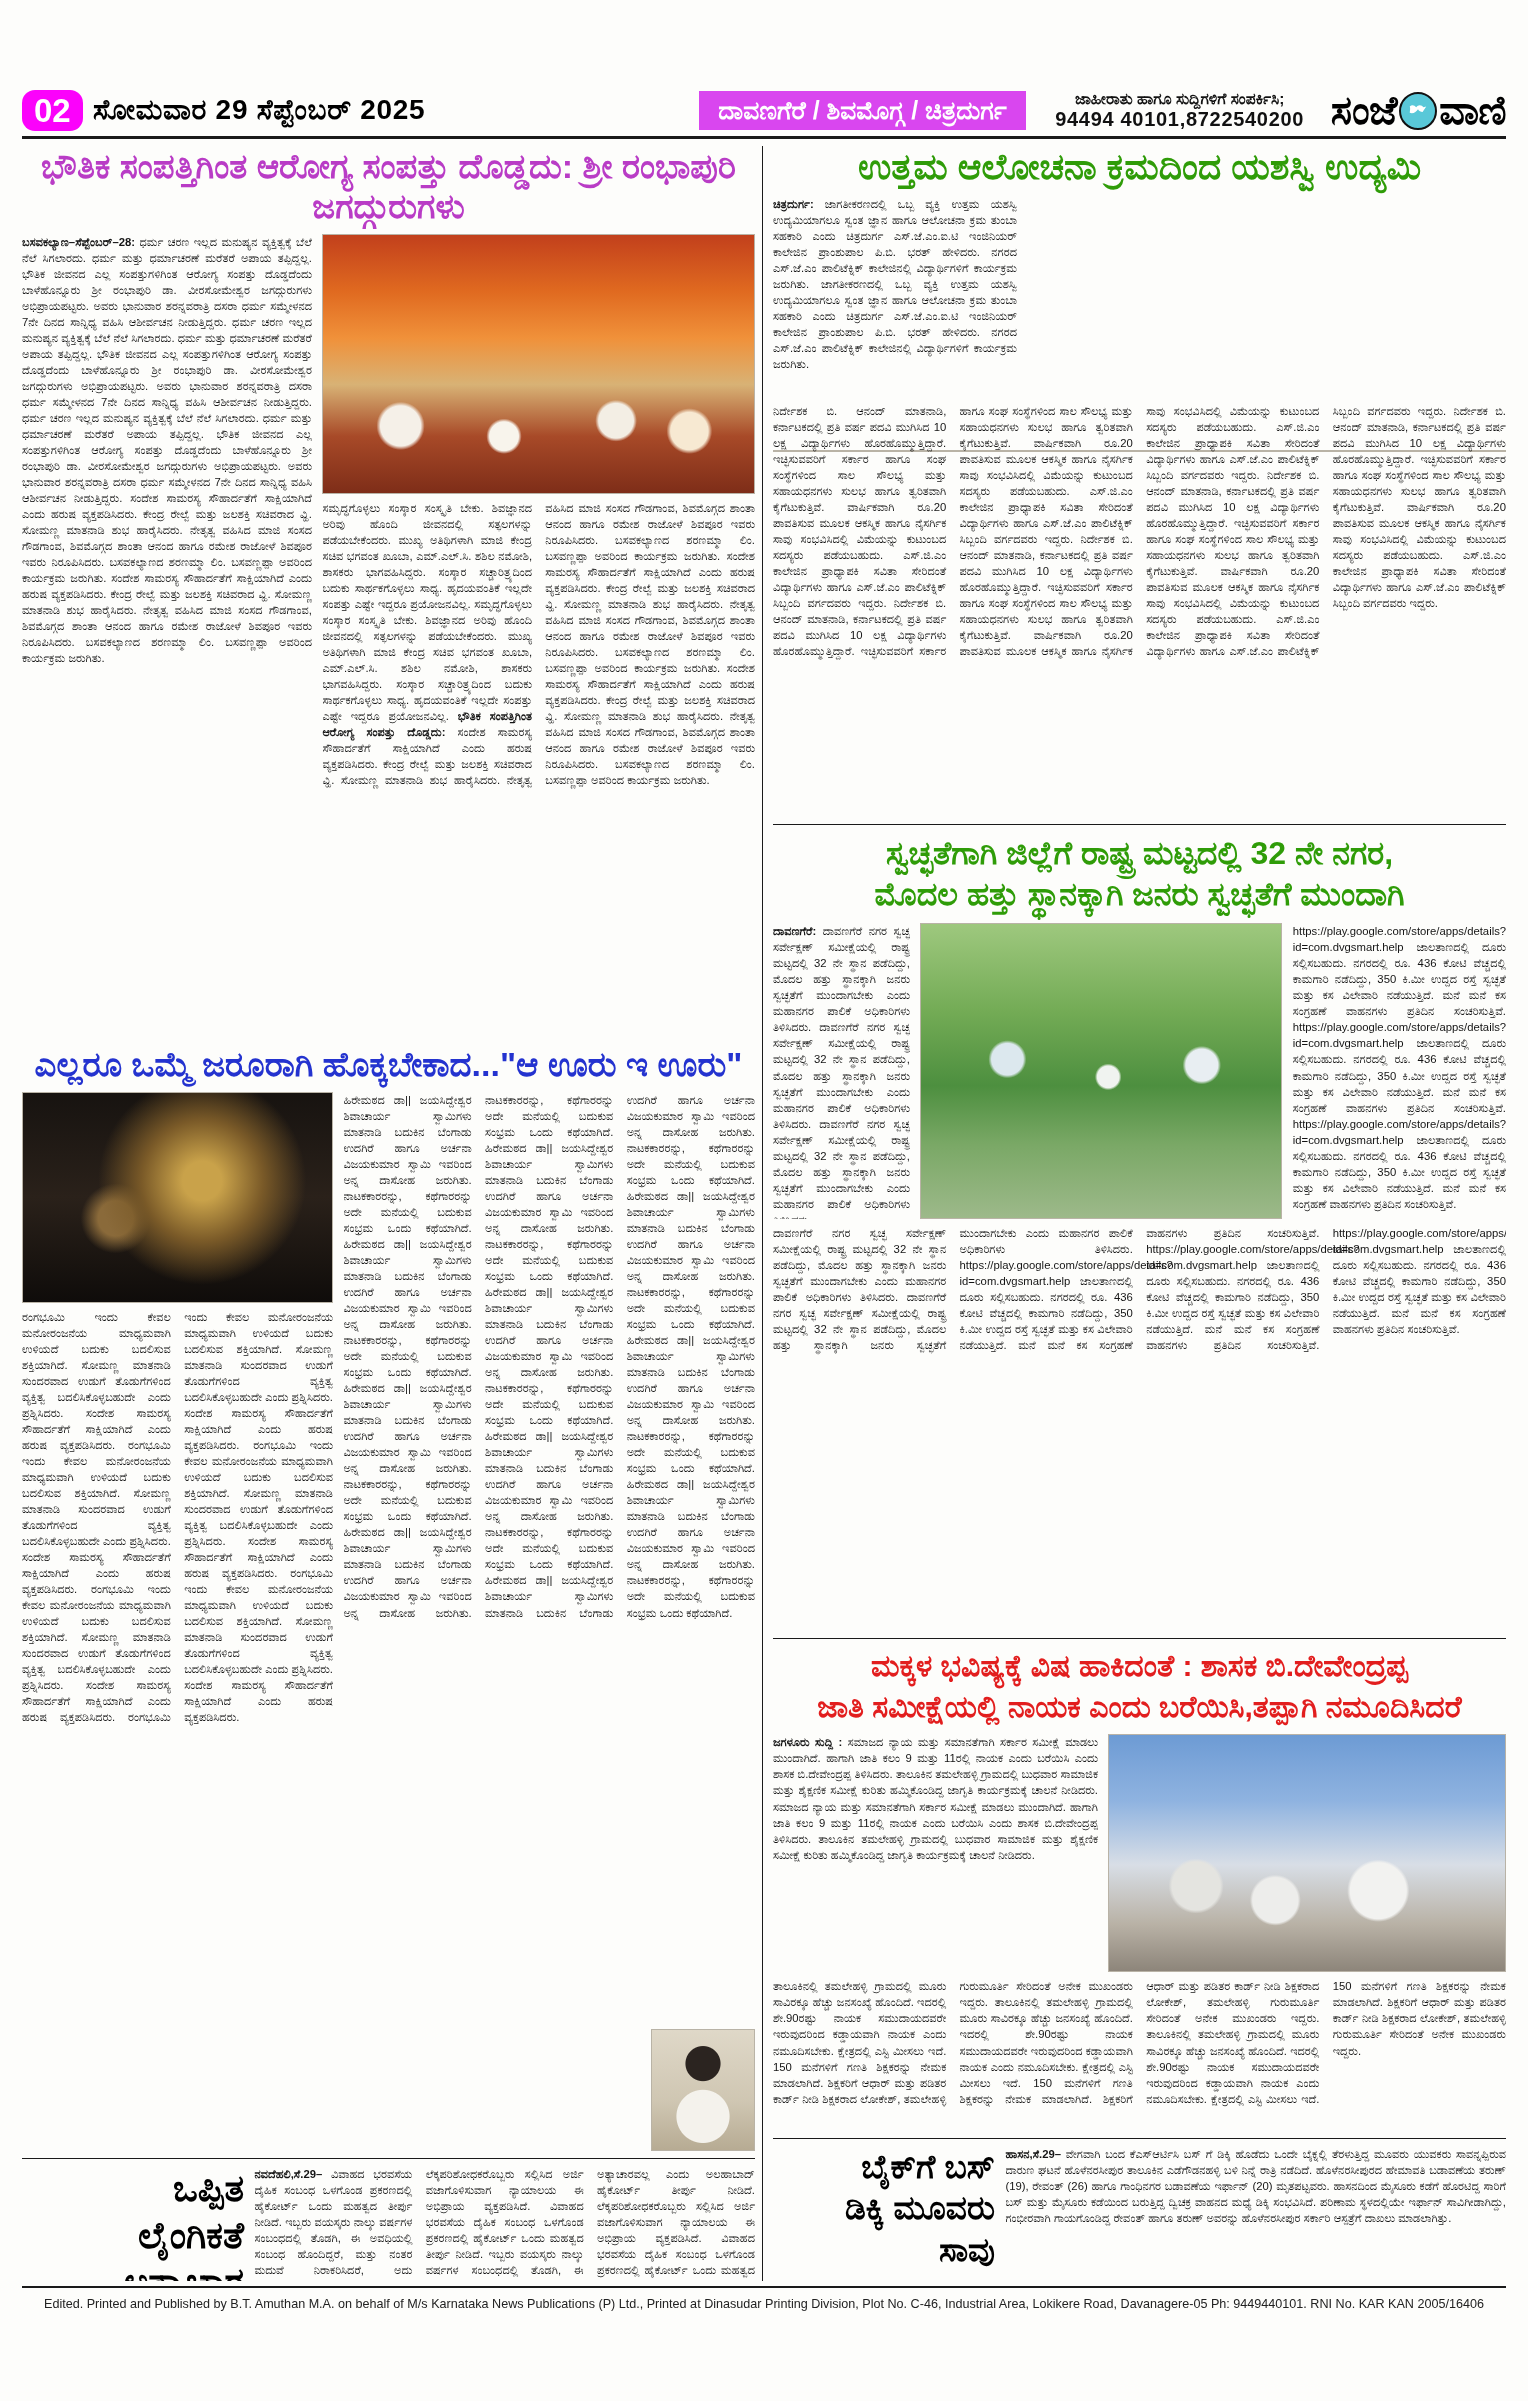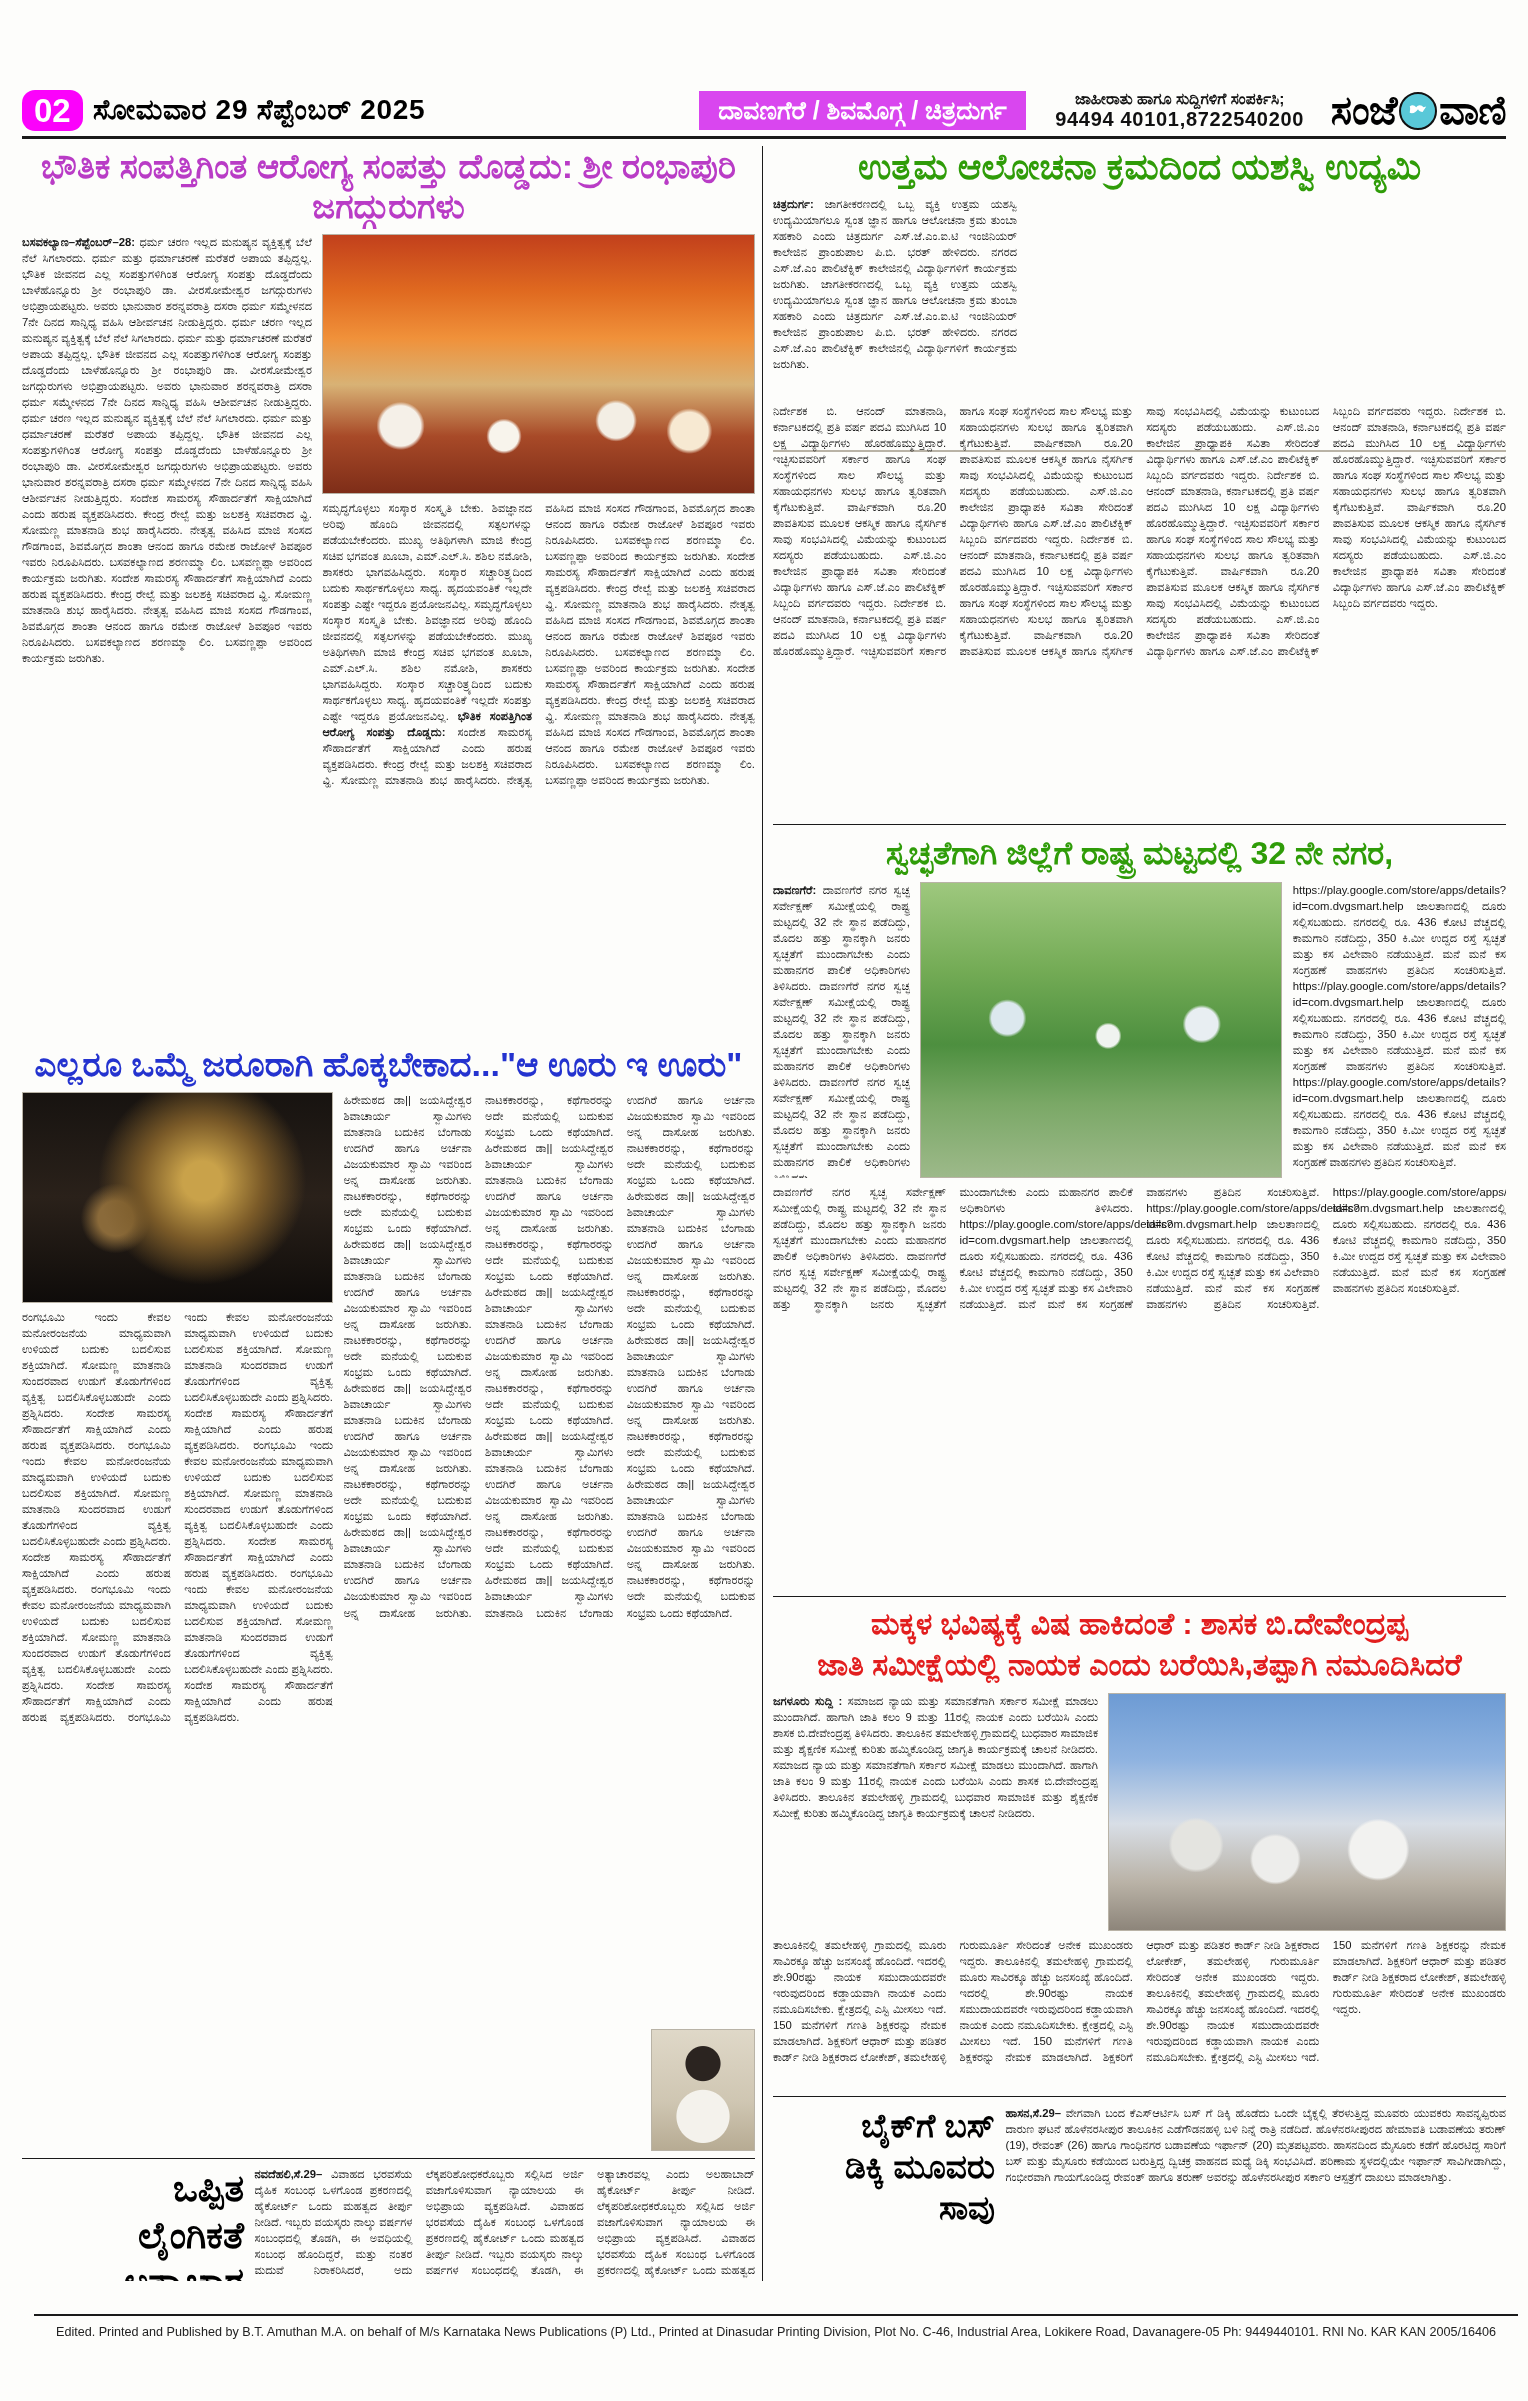--- a/index.html
+++ b/index.html
@@ -80,22 +80,22 @@
     radial-gradient(circle at 50% 72%, #f4f2ec 0 26%, transparent 27%),
     linear-gradient(180deg,#dfd8c8 0%,#cfc6b2 60%,#b7ab93 100%);}
   
   .stack-hl{font-weight:900;color:#000;text-align:right;line-height:1.25;}
   .stack-hl.big{font-size:37px;}
   .stack-hl.mid{font-size:33px;}
   
   .a2-rightwrap{position:relative;}
   .a2-portrait{position:absolute;right:0;bottom:0;width:104px;height:122px;}
   
-  .footer{position:absolute;left:34px;top:2286px;width:1484px;border-top:2.2px solid #1a1a1a;padding-top:9px;
-    text-align:center;font-size:12.6px;color:#222;margin-top:28px;}
+  .footer{position:absolute;left:22px;top:2286px;width:1484px;border-top:2.2px solid #1a1a1a;padding-top:9px;
+    text-align:center;font-size:12.6px;color:#222;}
 </style>
 </head>
 <body>
 
 <div class="header">
   <div class="hdr-row">
     <div class="pageno">02</div>
     <div class="date">ಸೋಮವಾರ 29 ಸೆಪ್ಟೆಂಬರ್ 2025</div>
     <div class="editions">ದಾವಣಗೆರೆ / ಶಿವಮೊಗ್ಗ / ಚಿತ್ರದುರ್ಗ</div>
     <div class="contact">
@@ -179,20 +179,21 @@
     <div class="photo ph-office grow" style="height:201px;width:auto;"></div>
   </div>
   <div class="bodytext cols4" style="height:414px;margin-top:6px;">
     <span>ನಿರ್ದೇಶಕ ಬಿ. ಆನಂದ್ ಮಾತನಾಡಿ, ಕರ್ನಾಟಕದಲ್ಲಿ ಪ್ರತಿ ವರ್ಷ ಪದವಿ ಮುಗಿಸಿದ 10 ಲಕ್ಷ ವಿದ್ಯಾರ್ಥಿಗಳು ಹೊರಹೊಮ್ಮುತ್ತಿದ್ದಾರೆ. ಇಚ್ಛಿಸುವವರಿಗೆ ಸರ್ಕಾರ ಹಾಗೂ ಸಂಘ ಸಂಸ್ಥೆಗಳಿಂದ ಸಾಲ ಸೌಲಭ್ಯ ಮತ್ತು ಸಹಾಯಧನಗಳು ಸುಲಭ ಹಾಗೂ ತ್ವರಿತವಾಗಿ ಕೈಗೆಟುಕುತ್ತಿವೆ. ವಾರ್ಷಿಕವಾಗಿ ರೂ.20 ಪಾವತಿಸುವ ಮೂಲಕ ಆಕಸ್ಮಿಕ ಹಾಗೂ ನೈಸರ್ಗಿಕ ಸಾವು ಸಂಭವಿಸಿದಲ್ಲಿ ವಿಮೆಯನ್ನು ಕುಟುಂಬದ ಸದಸ್ಯರು ಪಡೆಯಬಹುದು. ಎಸ್.ಜಿ.ಎಂ ಕಾಲೇಜಿನ ಪ್ರಾಧ್ಯಾಪಕಿ ಸವಿತಾ ಸೇರಿದಂತೆ ವಿದ್ಯಾರ್ಥಿಗಳು ಹಾಗೂ ಎಸ್.ಜೆ.ಎಂ ಪಾಲಿಟೆಕ್ನಿಕ್ ಸಿಬ್ಬಂದಿ ವರ್ಗದವರು ಇದ್ದರು. ನಿರ್ದೇಶಕ ಬಿ. ಆನಂದ್ ಮಾತನಾಡಿ, ಕರ್ನಾಟಕದಲ್ಲಿ ಪ್ರತಿ ವರ್ಷ ಪದವಿ ಮುಗಿಸಿದ 10 ಲಕ್ಷ ವಿದ್ಯಾರ್ಥಿಗಳು ಹೊರಹೊಮ್ಮುತ್ತಿದ್ದಾರೆ. ಇಚ್ಛಿಸುವವರಿಗೆ ಸರ್ಕಾರ ಹಾಗೂ ಸಂಘ ಸಂಸ್ಥೆಗಳಿಂದ ಸಾಲ ಸೌಲಭ್ಯ ಮತ್ತು ಸಹಾಯಧನಗಳು ಸುಲಭ ಹಾಗೂ ತ್ವರಿತವಾಗಿ ಕೈಗೆಟುಕುತ್ತಿವೆ. ವಾರ್ಷಿಕವಾಗಿ ರೂ.20 ಪಾವತಿಸುವ ಮೂಲಕ ಆಕಸ್ಮಿಕ ಹಾಗೂ ನೈಸರ್ಗಿಕ ಸಾವು ಸಂಭವಿಸಿದಲ್ಲಿ ವಿಮೆಯನ್ನು ಕುಟುಂಬದ ಸದಸ್ಯರು ಪಡೆಯಬಹುದು. ಎಸ್.ಜಿ.ಎಂ ಕಾಲೇಜಿನ ಪ್ರಾಧ್ಯಾಪಕಿ ಸವಿತಾ ಸೇರಿದಂತೆ ವಿದ್ಯಾರ್ಥಿಗಳು ಹಾಗೂ ಎಸ್.ಜೆ.ಎಂ ಪಾಲಿಟೆಕ್ನಿಕ್ ಸಿಬ್ಬಂದಿ ವರ್ಗದವರು ಇದ್ದರು. ನಿರ್ದೇಶಕ ಬಿ. ಆನಂದ್ ಮಾತನಾಡಿ, ಕರ್ನಾಟಕದಲ್ಲಿ ಪ್ರತಿ ವರ್ಷ ಪದವಿ ಮುಗಿಸಿದ 10 ಲಕ್ಷ ವಿದ್ಯಾರ್ಥಿಗಳು ಹೊರಹೊಮ್ಮುತ್ತಿದ್ದಾರೆ. ಇಚ್ಛಿಸುವವರಿಗೆ ಸರ್ಕಾರ ಹಾಗೂ ಸಂಘ ಸಂಸ್ಥೆಗಳಿಂದ ಸಾಲ ಸೌಲಭ್ಯ ಮತ್ತು ಸಹಾಯಧನಗಳು ಸುಲಭ ಹಾಗೂ ತ್ವರಿತವಾಗಿ ಕೈಗೆಟುಕುತ್ತಿವೆ. ವಾರ್ಷಿಕವಾಗಿ ರೂ.20 ಪಾವತಿಸುವ ಮೂಲಕ ಆಕಸ್ಮಿಕ ಹಾಗೂ ನೈಸರ್ಗಿಕ ಸಾವು ಸಂಭವಿಸಿದಲ್ಲಿ ವಿಮೆಯನ್ನು ಕುಟುಂಬದ ಸದಸ್ಯರು ಪಡೆಯಬಹುದು. ಎಸ್.ಜಿ.ಎಂ ಕಾಲೇಜಿನ ಪ್ರಾಧ್ಯಾಪಕಿ ಸವಿತಾ ಸೇರಿದಂತೆ ವಿದ್ಯಾರ್ಥಿಗಳು ಹಾಗೂ ಎಸ್.ಜೆ.ಎಂ ಪಾಲಿಟೆಕ್ನಿಕ್ ಸಿಬ್ಬಂದಿ ವರ್ಗದವರು ಇದ್ದರು. ನಿರ್ದೇಶಕ ಬಿ. ಆನಂದ್ ಮಾತನಾಡಿ, ಕರ್ನಾಟಕದಲ್ಲಿ ಪ್ರತಿ ವರ್ಷ ಪದವಿ ಮುಗಿಸಿದ 10 ಲಕ್ಷ ವಿದ್ಯಾರ್ಥಿಗಳು ಹೊರಹೊಮ್ಮುತ್ತಿದ್ದಾರೆ. ಇಚ್ಛಿಸುವವರಿಗೆ ಸರ್ಕಾರ ಹಾಗೂ ಸಂಘ ಸಂಸ್ಥೆಗಳಿಂದ ಸಾಲ ಸೌಲಭ್ಯ ಮತ್ತು ಸಹಾಯಧನಗಳು ಸುಲಭ ಹಾಗೂ ತ್ವರಿತವಾಗಿ ಕೈಗೆಟುಕುತ್ತಿವೆ. ವಾರ್ಷಿಕವಾಗಿ ರೂ.20 ಪಾವತಿಸುವ ಮೂಲಕ ಆಕಸ್ಮಿಕ ಹಾಗೂ ನೈಸರ್ಗಿಕ ಸಾವು ಸಂಭವಿಸಿದಲ್ಲಿ ವಿಮೆಯನ್ನು ಕುಟುಂಬದ ಸದಸ್ಯರು ಪಡೆಯಬಹುದು. ಎಸ್.ಜಿ.ಎಂ ಕಾಲೇಜಿನ ಪ್ರಾಧ್ಯಾಪಕಿ ಸವಿತಾ ಸೇರಿದಂತೆ ವಿದ್ಯಾರ್ಥಿಗಳು ಹಾಗೂ ಎಸ್.ಜೆ.ಎಂ ಪಾಲಿಟೆಕ್ನಿಕ್ ಸಿಬ್ಬಂದಿ ವರ್ಗದವರು ಇದ್ದರು. ನಿರ್ದೇಶಕ ಬಿ. ಆನಂದ್ ಮಾತನಾಡಿ, ಕರ್ನಾಟಕದಲ್ಲಿ ಪ್ರತಿ ವರ್ಷ ಪದವಿ ಮುಗಿಸಿದ 10 ಲಕ್ಷ ವಿದ್ಯಾರ್ಥಿಗಳು ಹೊರಹೊಮ್ಮುತ್ತಿದ್ದಾರೆ. ಇಚ್ಛಿಸುವವರಿಗೆ ಸರ್ಕಾರ ಹಾಗೂ ಸಂಘ ಸಂಸ್ಥೆಗಳಿಂದ ಸಾಲ ಸೌಲಭ್ಯ ಮತ್ತು ಸಹಾಯಧನಗಳು ಸುಲಭ ಹಾಗೂ ತ್ವರಿತವಾಗಿ ಕೈಗೆಟುಕುತ್ತಿವೆ. ವಾರ್ಷಿಕವಾಗಿ ರೂ.20 ಪಾವತಿಸುವ ಮೂಲಕ ಆಕಸ್ಮಿಕ ಹಾಗೂ ನೈಸರ್ಗಿಕ ಸಾವು ಸಂಭವಿಸಿದಲ್ಲಿ ವಿಮೆಯನ್ನು ಕುಟುಂಬದ ಸದಸ್ಯರು ಪಡೆಯಬಹುದು. ಎಸ್.ಜಿ.ಎಂ ಕಾಲೇಜಿನ ಪ್ರಾಧ್ಯಾಪಕಿ ಸವಿತಾ ಸೇರಿದಂತೆ ವಿದ್ಯಾರ್ಥಿಗಳು ಹಾಗೂ ಎಸ್.ಜೆ.ಎಂ ಪಾಲಿಟೆಕ್ನಿಕ್ ಸಿಬ್ಬಂದಿ ವರ್ಗದವರು ಇದ್ದರು. </span>
   </div>
 
   <hr class="sect-rule">
 
   <div class="headline hl-green2">
     <div>ಸ್ವಚ್ಛತೆಗಾಗಿ ಜಿಲ್ಲೆಗೆ ರಾಷ್ಟ್ರ ಮಟ್ಟದಲ್ಲಿ 32 ನೇ ನಗರ,</div>
+    <div>ಮೊದಲ ಹತ್ತು ಸ್ಥಾನಕ್ಕಾಗಿ ಜನರು ಸ್ವಚ್ಛತೆಗೆ ಮುಂದಾಗಿ</div>
   </div>
   <div class="row" style="height:296px;">
     <div class="bodytext" style="width:137px;flex:0 0 137px;height:100%;">
       <b>ದಾವಣಗೆರೆ:</b>
       <span>ದಾವಣಗೆರೆ ನಗರ ಸ್ವಚ್ಛ ಸರ್ವೇಕ್ಷಣ್ ಸಮೀಕ್ಷೆಯಲ್ಲಿ ರಾಷ್ಟ್ರ ಮಟ್ಟದಲ್ಲಿ 32 ನೇ ಸ್ಥಾನ ಪಡೆದಿದ್ದು, ಮೊದಲ ಹತ್ತು ಸ್ಥಾನಕ್ಕಾಗಿ ಜನರು ಸ್ವಚ್ಛತೆಗೆ ಮುಂದಾಗಬೇಕು ಎಂದು ಮಹಾನಗರ ಪಾಲಿಕೆ ಅಧಿಕಾರಿಗಳು ತಿಳಿಸಿದರು. ದಾವಣಗೆರೆ ನಗರ ಸ್ವಚ್ಛ ಸರ್ವೇಕ್ಷಣ್ ಸಮೀಕ್ಷೆಯಲ್ಲಿ ರಾಷ್ಟ್ರ ಮಟ್ಟದಲ್ಲಿ 32 ನೇ ಸ್ಥಾನ ಪಡೆದಿದ್ದು, ಮೊದಲ ಹತ್ತು ಸ್ಥಾನಕ್ಕಾಗಿ ಜನರು ಸ್ವಚ್ಛತೆಗೆ ಮುಂದಾಗಬೇಕು ಎಂದು ಮಹಾನಗರ ಪಾಲಿಕೆ ಅಧಿಕಾರಿಗಳು ತಿಳಿಸಿದರು. ದಾವಣಗೆರೆ ನಗರ ಸ್ವಚ್ಛ ಸರ್ವೇಕ್ಷಣ್ ಸಮೀಕ್ಷೆಯಲ್ಲಿ ರಾಷ್ಟ್ರ ಮಟ್ಟದಲ್ಲಿ 32 ನೇ ಸ್ಥಾನ ಪಡೆದಿದ್ದು, ಮೊದಲ ಹತ್ತು ಸ್ಥಾನಕ್ಕಾಗಿ ಜನರು ಸ್ವಚ್ಛತೆಗೆ ಮುಂದಾಗಬೇಕು ಎಂದು ಮಹಾನಗರ ಪಾಲಿಕೆ ಅಧಿಕಾರಿಗಳು ತಿಳಿಸಿದರು. </span>
     </div>
     <div class="photo ph-plant" style="width:362px;flex:0 0 362px;height:296px;"></div>
     <div class="bodytext grow" style="height:100%;">
       <span>https://play.google.com/store/apps/details?id=com.dvgsmart.help ಜಾಲತಾಣದಲ್ಲಿ ದೂರು ಸಲ್ಲಿಸಬಹುದು. ನಗರದಲ್ಲಿ ರೂ. 436 ಕೋಟಿ ವೆಚ್ಚದಲ್ಲಿ ಕಾಮಗಾರಿ ನಡೆದಿದ್ದು, 350 ಕಿ.ಮೀ ಉದ್ದದ ರಸ್ತೆ ಸ್ವಚ್ಛತೆ ಮತ್ತು ಕಸ ವಿಲೇವಾರಿ ನಡೆಯುತ್ತಿದೆ. ಮನೆ ಮನೆ ಕಸ ಸಂಗ್ರಹಣೆ ವಾಹನಗಳು ಪ್ರತಿದಿನ ಸಂಚರಿಸುತ್ತಿವೆ. https://play.google.com/store/apps/details?id=com.dvgsmart.help ಜಾಲತಾಣದಲ್ಲಿ ದೂರು ಸಲ್ಲಿಸಬಹುದು. ನಗರದಲ್ಲಿ ರೂ. 436 ಕೋಟಿ ವೆಚ್ಚದಲ್ಲಿ ಕಾಮಗಾರಿ ನಡೆದಿದ್ದು, 350 ಕಿ.ಮೀ ಉದ್ದದ ರಸ್ತೆ ಸ್ವಚ್ಛತೆ ಮತ್ತು ಕಸ ವಿಲೇವಾರಿ ನಡೆಯುತ್ತಿದೆ. ಮನೆ ಮನೆ ಕಸ ಸಂಗ್ರಹಣೆ ವಾಹನಗಳು ಪ್ರತಿದಿನ ಸಂಚರಿಸುತ್ತಿವೆ. https://play.google.com/store/apps/details?id=com.dvgsmart.help ಜಾಲತಾಣದಲ್ಲಿ ದೂರು ಸಲ್ಲಿಸಬಹುದು. ನಗರದಲ್ಲಿ ರೂ. 436 ಕೋಟಿ ವೆಚ್ಚದಲ್ಲಿ ಕಾಮಗಾರಿ ನಡೆದಿದ್ದು, 350 ಕಿ.ಮೀ ಉದ್ದದ ರಸ್ತೆ ಸ್ವಚ್ಛತೆ ಮತ್ತು ಕಸ ವಿಲೇವಾರಿ ನಡೆಯುತ್ತಿದೆ. ಮನೆ ಮನೆ ಕಸ ಸಂಗ್ರಹಣೆ ವಾಹನಗಳು ಪ್ರತಿದಿನ ಸಂಚರಿಸುತ್ತಿವೆ. </span>
     </div>

